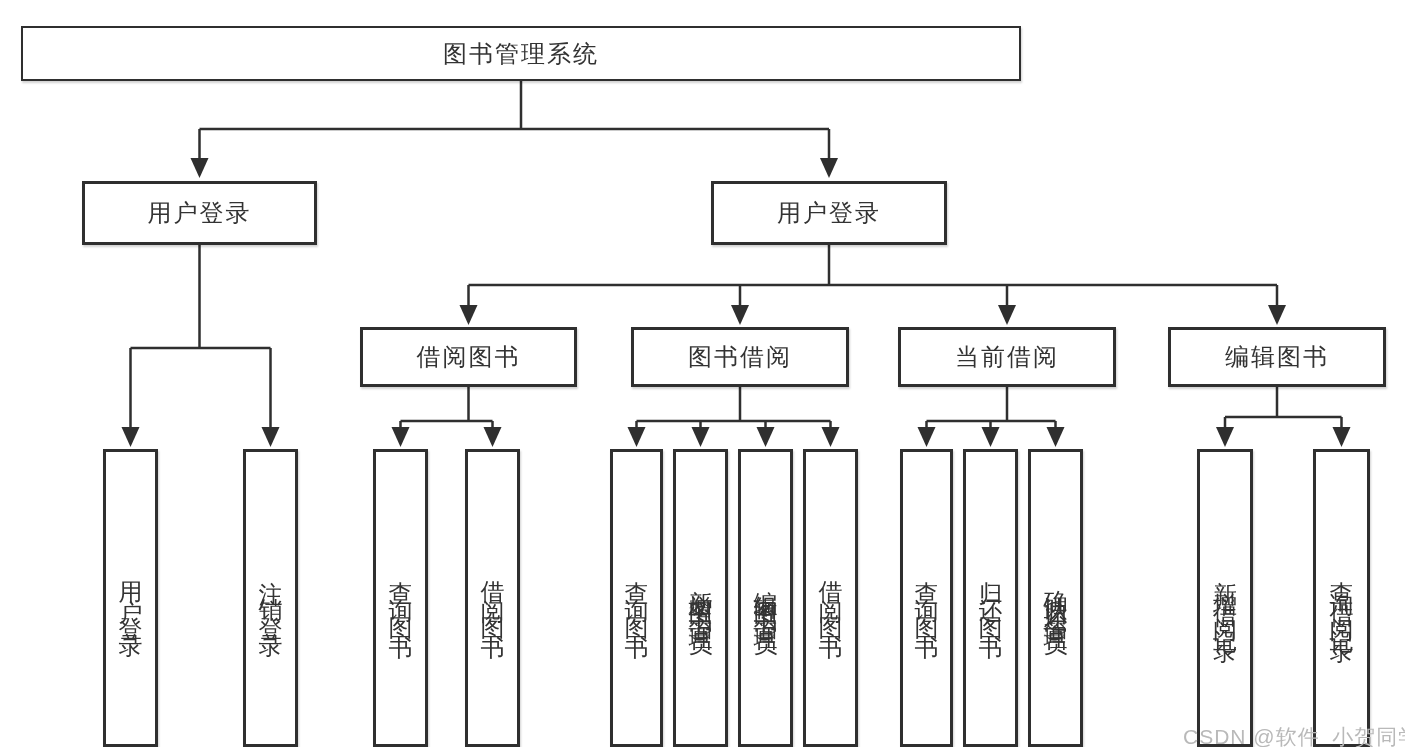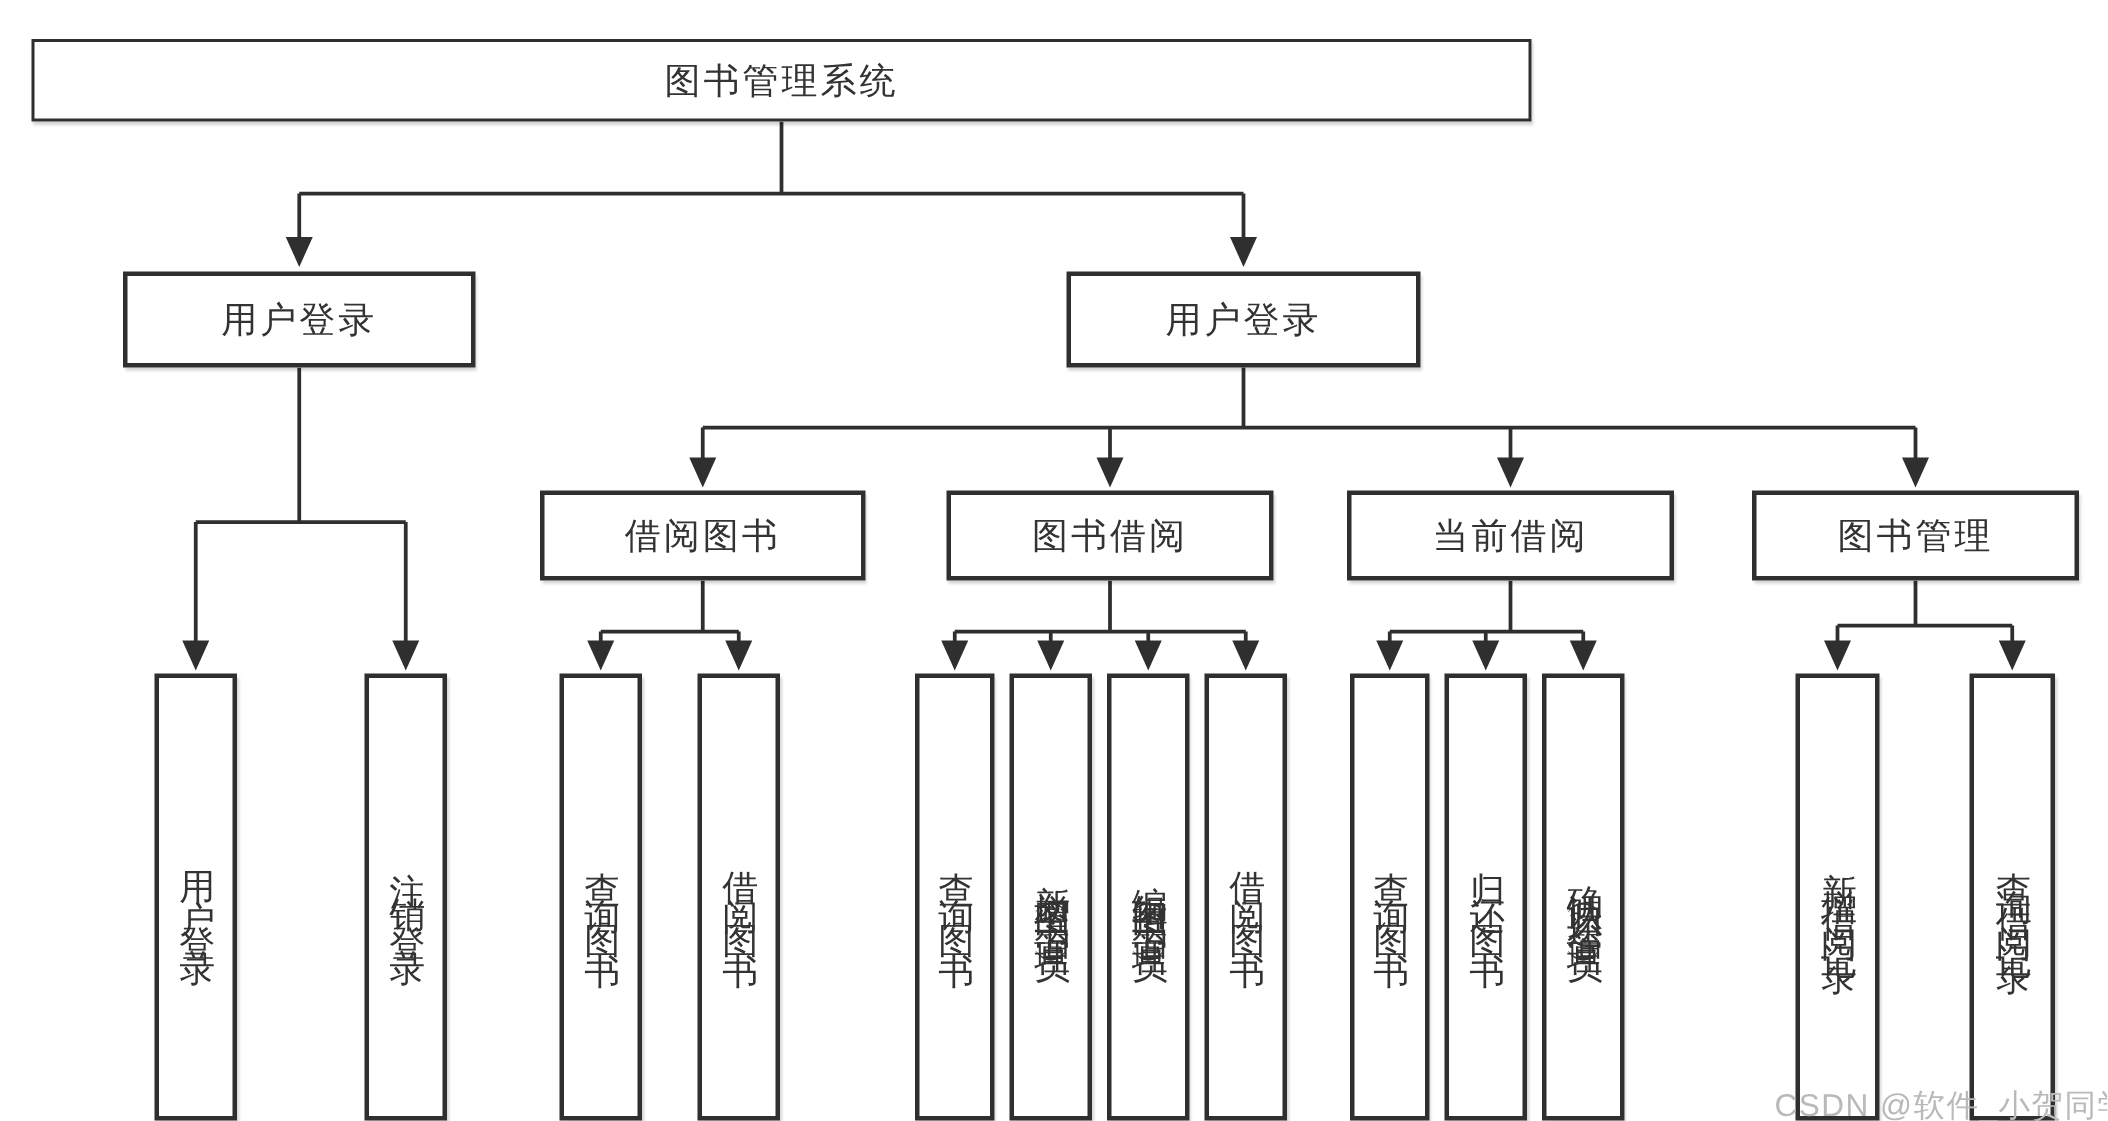--- a/index.html
+++ b/index.html
@@ -113,21 +113,21 @@
   <div class="node" style="left:360px;top:315px;width:217px;height:60px;">
     <span>借阅图书</span>
   </div>
   <div class="node" style="left:631px;top:315px;width:218px;height:60px;align-items:center;">
     <span>图书借阅</span>
   </div>
   <div class="node" style="left:898px;top:315px;width:218px;height:60px;">
     <span>当前借阅</span>
   </div>
   <div class="node" style="left:1168px;top:315px;width:218px;height:60px;">
-    <span>图书管理</span>
+    <span>编辑图书</span>
   </div>
 
   <div class="node leaf" style="left:103px;top:437px;width:55px;height:298px;">
     <span>用户登录</span>
   </div>
   <div class="node leaf" style="left:243px;top:437px;width:55px;height:298px;">
     <span>注销登录</span>
   </div>
 
   <div class="node leaf" style="left:373px;top:437px;width:55px;height:298px;">

